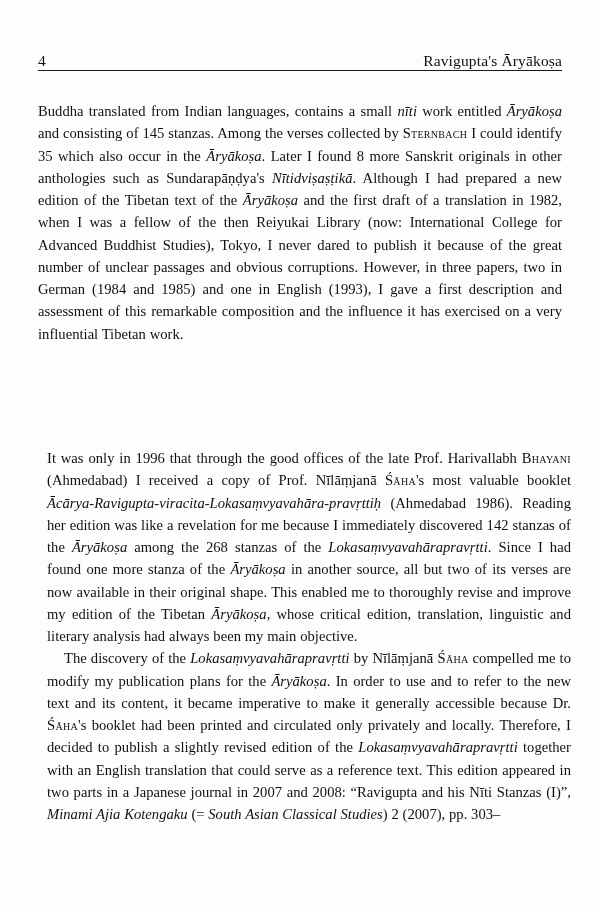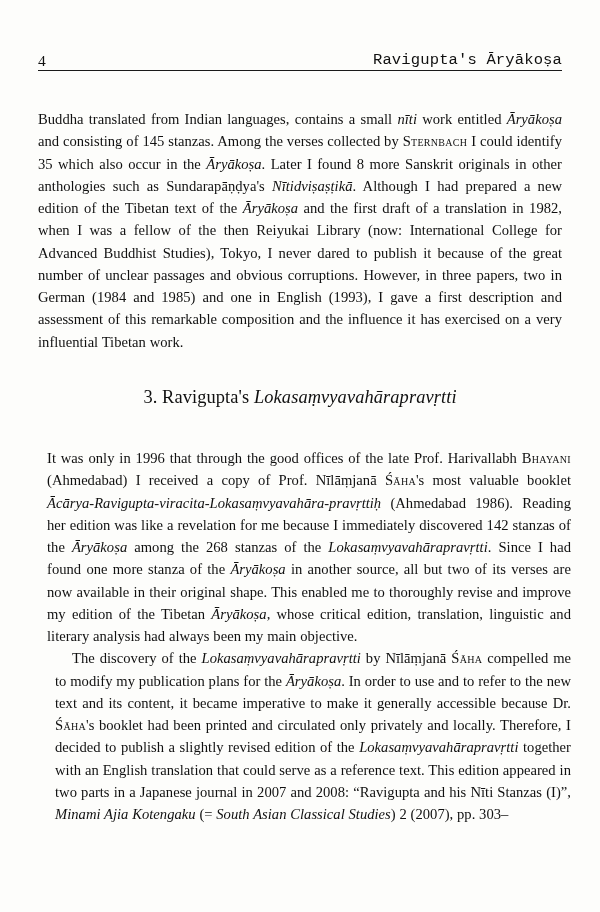--- a/index.html
+++ b/index.html
@@ -41,21 +41,20 @@
   }
   .folio {
     font-size: 15.5px;
     line-height: 1;
     letter-spacing: 0.2px;
   }
   .runhead-title {
     font-size: 15.5px;
     line-height: 1;
     letter-spacing: 0.15px;
-    font-family: Liberation Mono, monospace;
   }
 
   
   .body {
     position: absolute;
     left: 38px;
     top: 92px;
     width: 524px;
   }
 
@@ -65,21 +64,20 @@
     line-height: 22.25px;
     text-align: justify;
     text-justify: inter-word;
     -webkit-hyphens: none;
     hyphens: none;
     letter-spacing: 0.02px;
     word-spacing: 0.1px;
   }
   p.indent {
     text-indent: 17px;
-    margin-left: 8px;
   }
 
   i, .it {
     font-style: italic;
   }
 
   
   .sc {
     font-variant: small-caps;
     letter-spacing: 0.3px;
@@ -97,21 +95,21 @@
     letter-spacing: 0.1px;
   }
   .section-heading .num {
     font-style: normal;
   }
   .section-heading .title {
     font-style: italic;
   }
 
   
-  .block-1 { position: absolute; left: 0; top: 16px; width: 524px; }
+  .block-1 { position: absolute; left: 0; top: 8px; width: 524px; }
   .block-2 { position: absolute; left: 9px; top: 355px; width: 524px; }
 </style>
 </head>
 <body>
 
 <div class="page">
 
   <div class="runhead">
     <span class="folio">4</span>
     <span class="runhead-title">Ravigupta's Āryākoṣa</span>
@@ -124,17 +122,14 @@
     </div>
 
     <div class="block-2">
       <p class="para"><span>It was only in 1996 that through the good offices of the late Prof. Harivallabh </span><span class="sc">Bhayani</span><span> (Ahmedabad) I received a copy of Prof. Nīlāṃjanā </span><span class="sc">Śāha</span><span>'s most valuable booklet </span><i>Ācārya-Ravigupta-viracita-Lokasaṃvyavahāra-pravṛttiḥ</i><span> (Ahmedabad 1986). Reading her edition was like a revelation for me because I immediately discovered 142 stanzas of the </span><i>Āryākoṣa</i><span> among the 268 stanzas of the </span><i>Lokasaṃvyavahārapravṛtti</i><span>. Since I had found one more stanza of the </span><i>Āryākoṣa</i><span> in another source, all but two of its verses are now available in their original shape. This enabled me to thoroughly revise and improve my edition of the Tibetan </span><i>Āryākoṣa</i><span>, whose critical edition, translation, linguistic and literary analysis had always been my main objective.</span></p>
 
       <p class="para indent"><span>The discovery of the </span><i>Lokasaṃvyavahārapravṛtti</i><span> by Nīlāṃjanā </span><span class="sc">Śāha</span><span> compelled me to modify my publication plans for the </span><i>Āryākoṣa</i><span>. In order to use and to refer to the new text and its content, it became imperative to make it generally accessible because Dr. </span><span class="sc">Śāha</span><span>'s booklet had been printed and circulated only privately and locally. Therefore, I decided to publish a slightly revised edition of the </span><i>Lokasaṃvyavahārapravṛtti</i><span> together with an English translation that could serve as a reference text. This edition appeared in two parts in a Japanese journal in 2007 and 2008: “Ravigupta and his Nīti Stanzas (I)”, </span><i>Minami Ajia Kotengaku</i><span> (= </span><i>South Asian Classical Studies</i><span>) 2 (2007), pp. 303–</span></p>
     </div>
 
   </div>
 
-  <div class="section-heading">
-    <span class="num">3. Ravigupta's </span><span class="title">Lokasaṃvyavahārapravṛtti</span>
-  </div>
 
 </div>
 
 </body></html>

